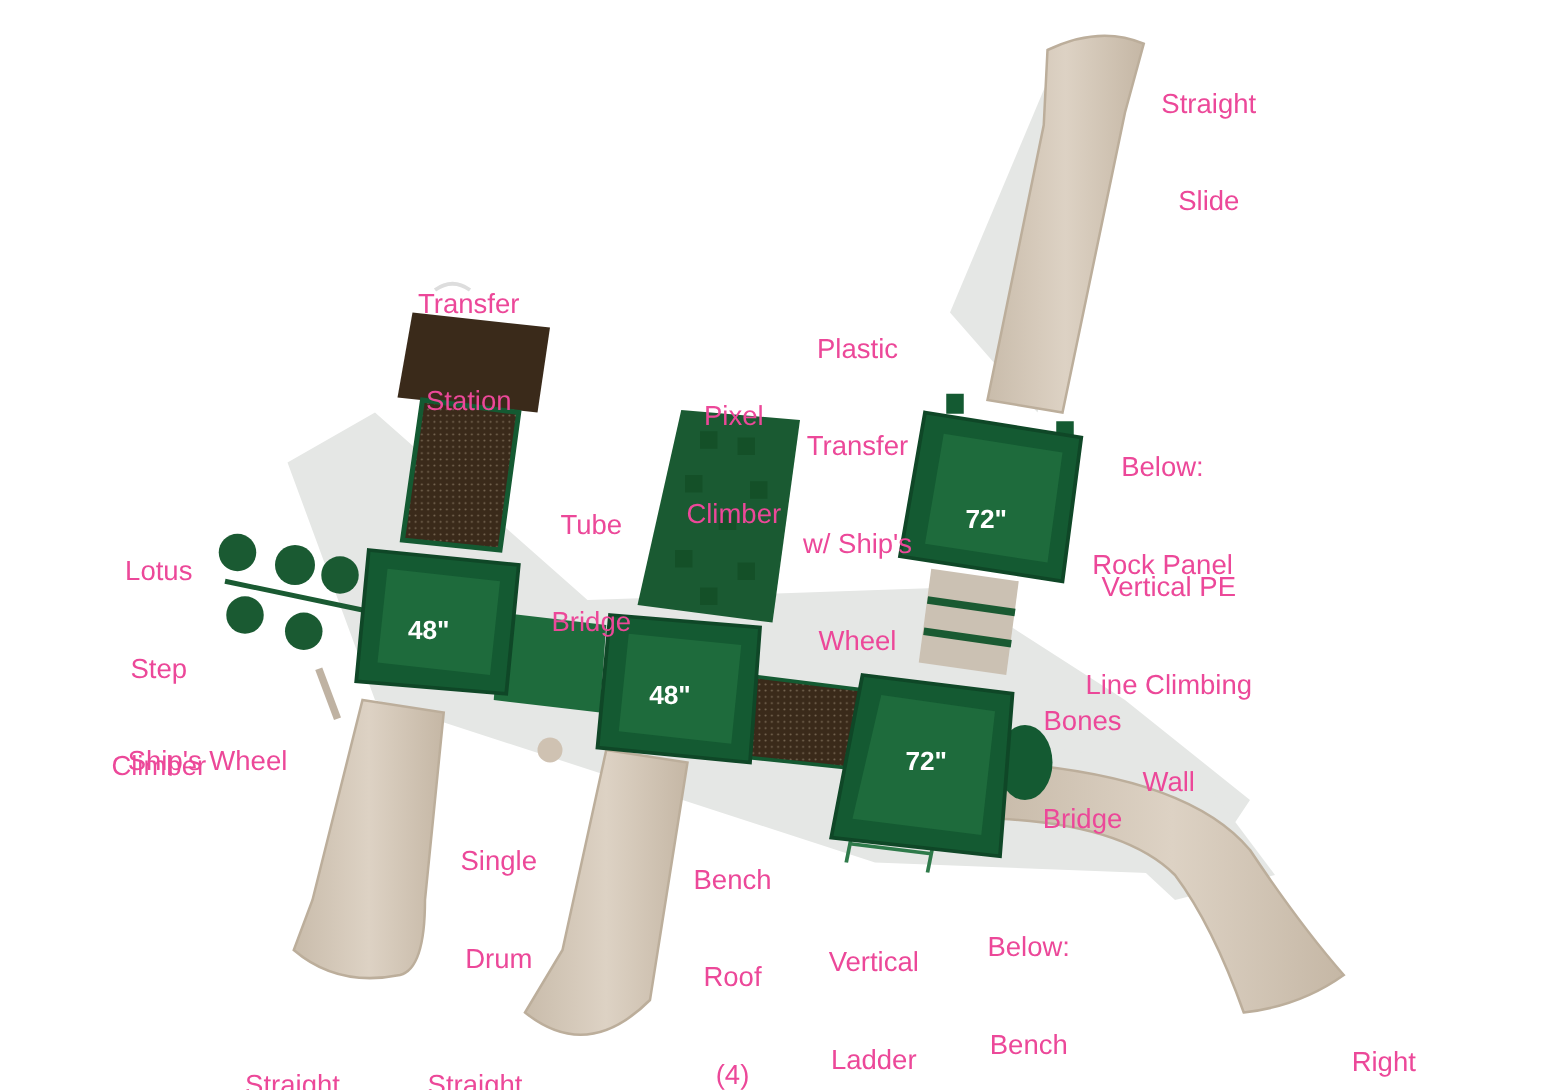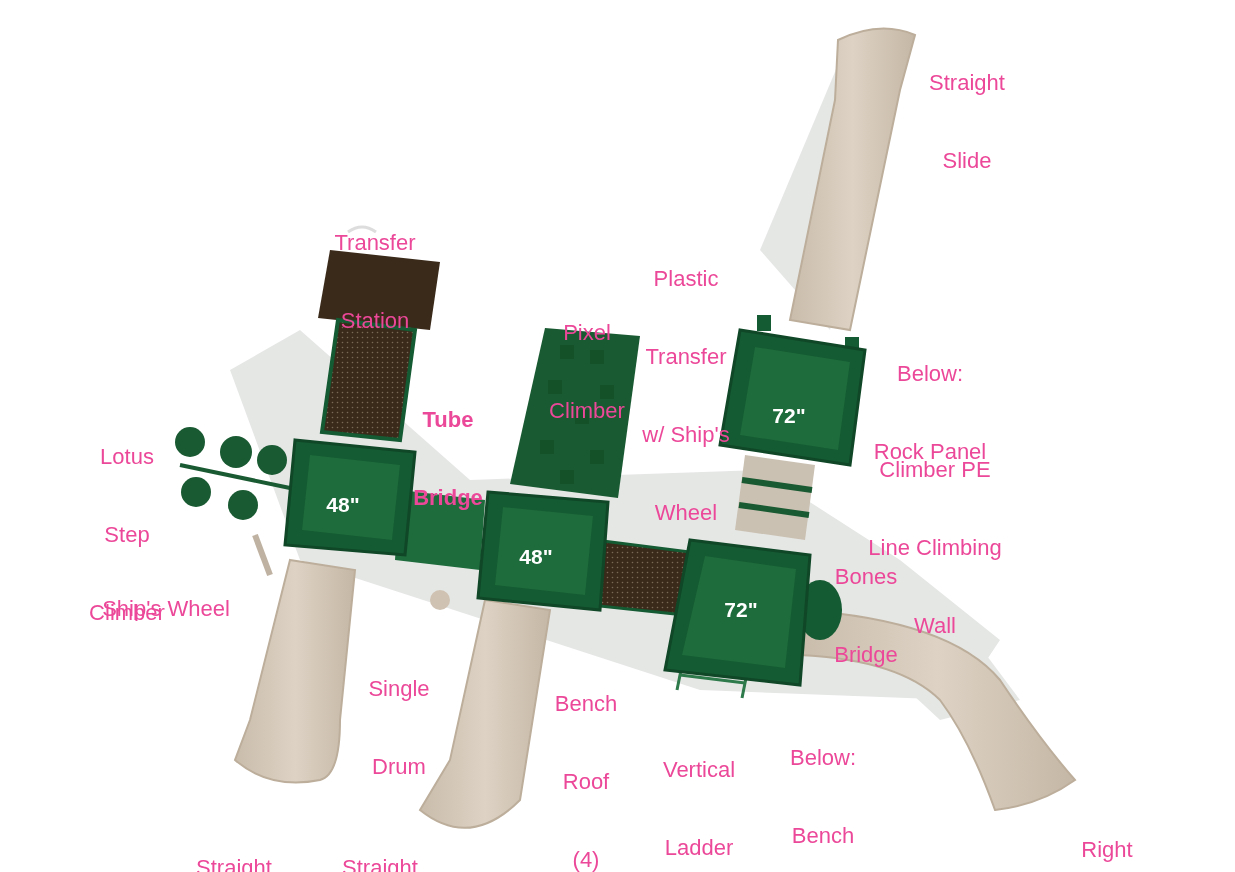--- a/index.html
+++ b/index.html
@@ -153,31 +153,31 @@
     <span>Wheel</span>
   </div>
   <div class="label" style="left:563px; top:268px;margin-left:24px;">
     <span>Pixel</span>
     <span>Climber</span>
   </div>
   <div class="label" style="left:930px; top:309px;">
     <span>Below:</span>
     <span>Rock Panel</span>
   </div>
-  <div class="label" style="left:448px; top:355px;font-weight:bold;">
+  <div class="label" style="left:473px; top:355px;">
     <span>Tube</span>
     <span>Bridge</span>
   </div>
   <div class="label" style="left:127px; top:392px;">
     <span>Lotus</span>
     <span>Step</span>
     <span>Climber</span>
   </div>
   <div class="label" style="left:935px; top:405px;">
-    <span>Climber PE</span>
+    <span>Vertical PE</span>
     <span>Line Climbing</span>
     <span>Wall</span>
   </div>
   <div class="label" style="left:866px; top:512px;">
     <span>Bones</span>
     <span>Bridge</span>
   </div>
   <div class="label" style="left:399px; top:624px;">
     <span>Single</span>
     <span>Drum</span>

